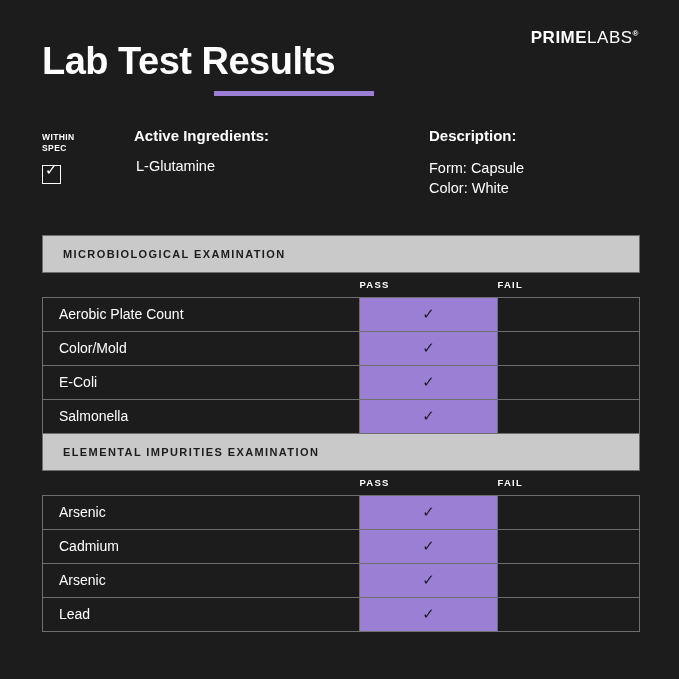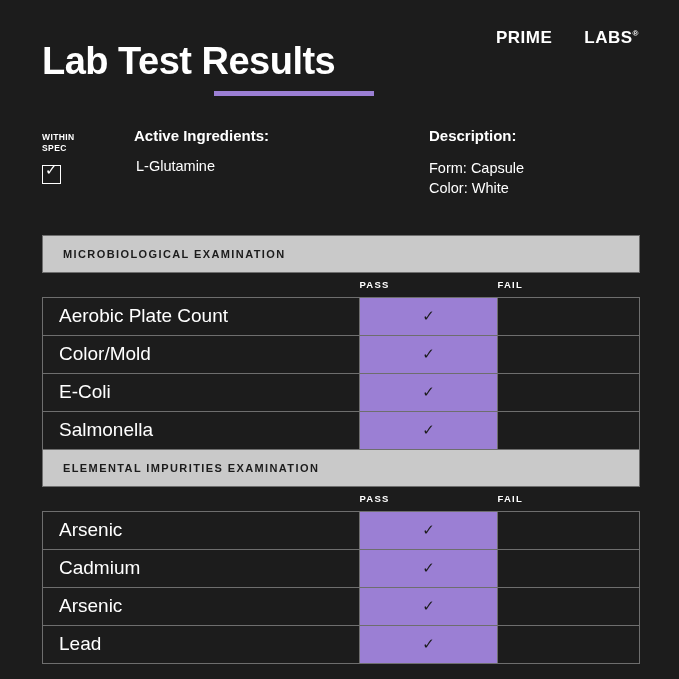--- a/index.html
+++ b/index.html
@@ -27,21 +27,21 @@
     position: absolute;
     top: 28px;
     right: 40px;
     font-size: 17px;
     font-weight: 700;
     letter-spacing: 0.5px;
     color: #ffffff;
     white-space: nowrap;
   }
   .brand .prime { font-weight: 800; }
-  .brand .labs { font-weight: 700; margin-left: 32px; }
+  .brand .labs { font-weight: 400; }
   .brand .reg {
     font-size: 8px;
     vertical-align: super;
     font-weight: 700;
   }
   
   .title-wrap {
     margin-top: 20px;
     padding-left: 2px;
   }
@@ -144,21 +144,21 @@
     border: none;
     font-size: 9.5px;
     font-weight: 700;
     letter-spacing: 1.2px;
     text-align: left;
     padding: 6px 0 7px 0;
     color: #ffffff;
   }
   .colhead td.spacer { border: none; }
   .row td.name {
-    font-size: 19px;
+    font-size: 14px;
     color: #ffffff;
     padding: 7px 0 8px 16px;
     background: #1c1c1c;
   }
   .row td.pass {
     background: #9b7fd4;
     text-align: center;
     color: #1c1c1c;
     font-size: 15px;
     padding: 7px 0 8px 0;

